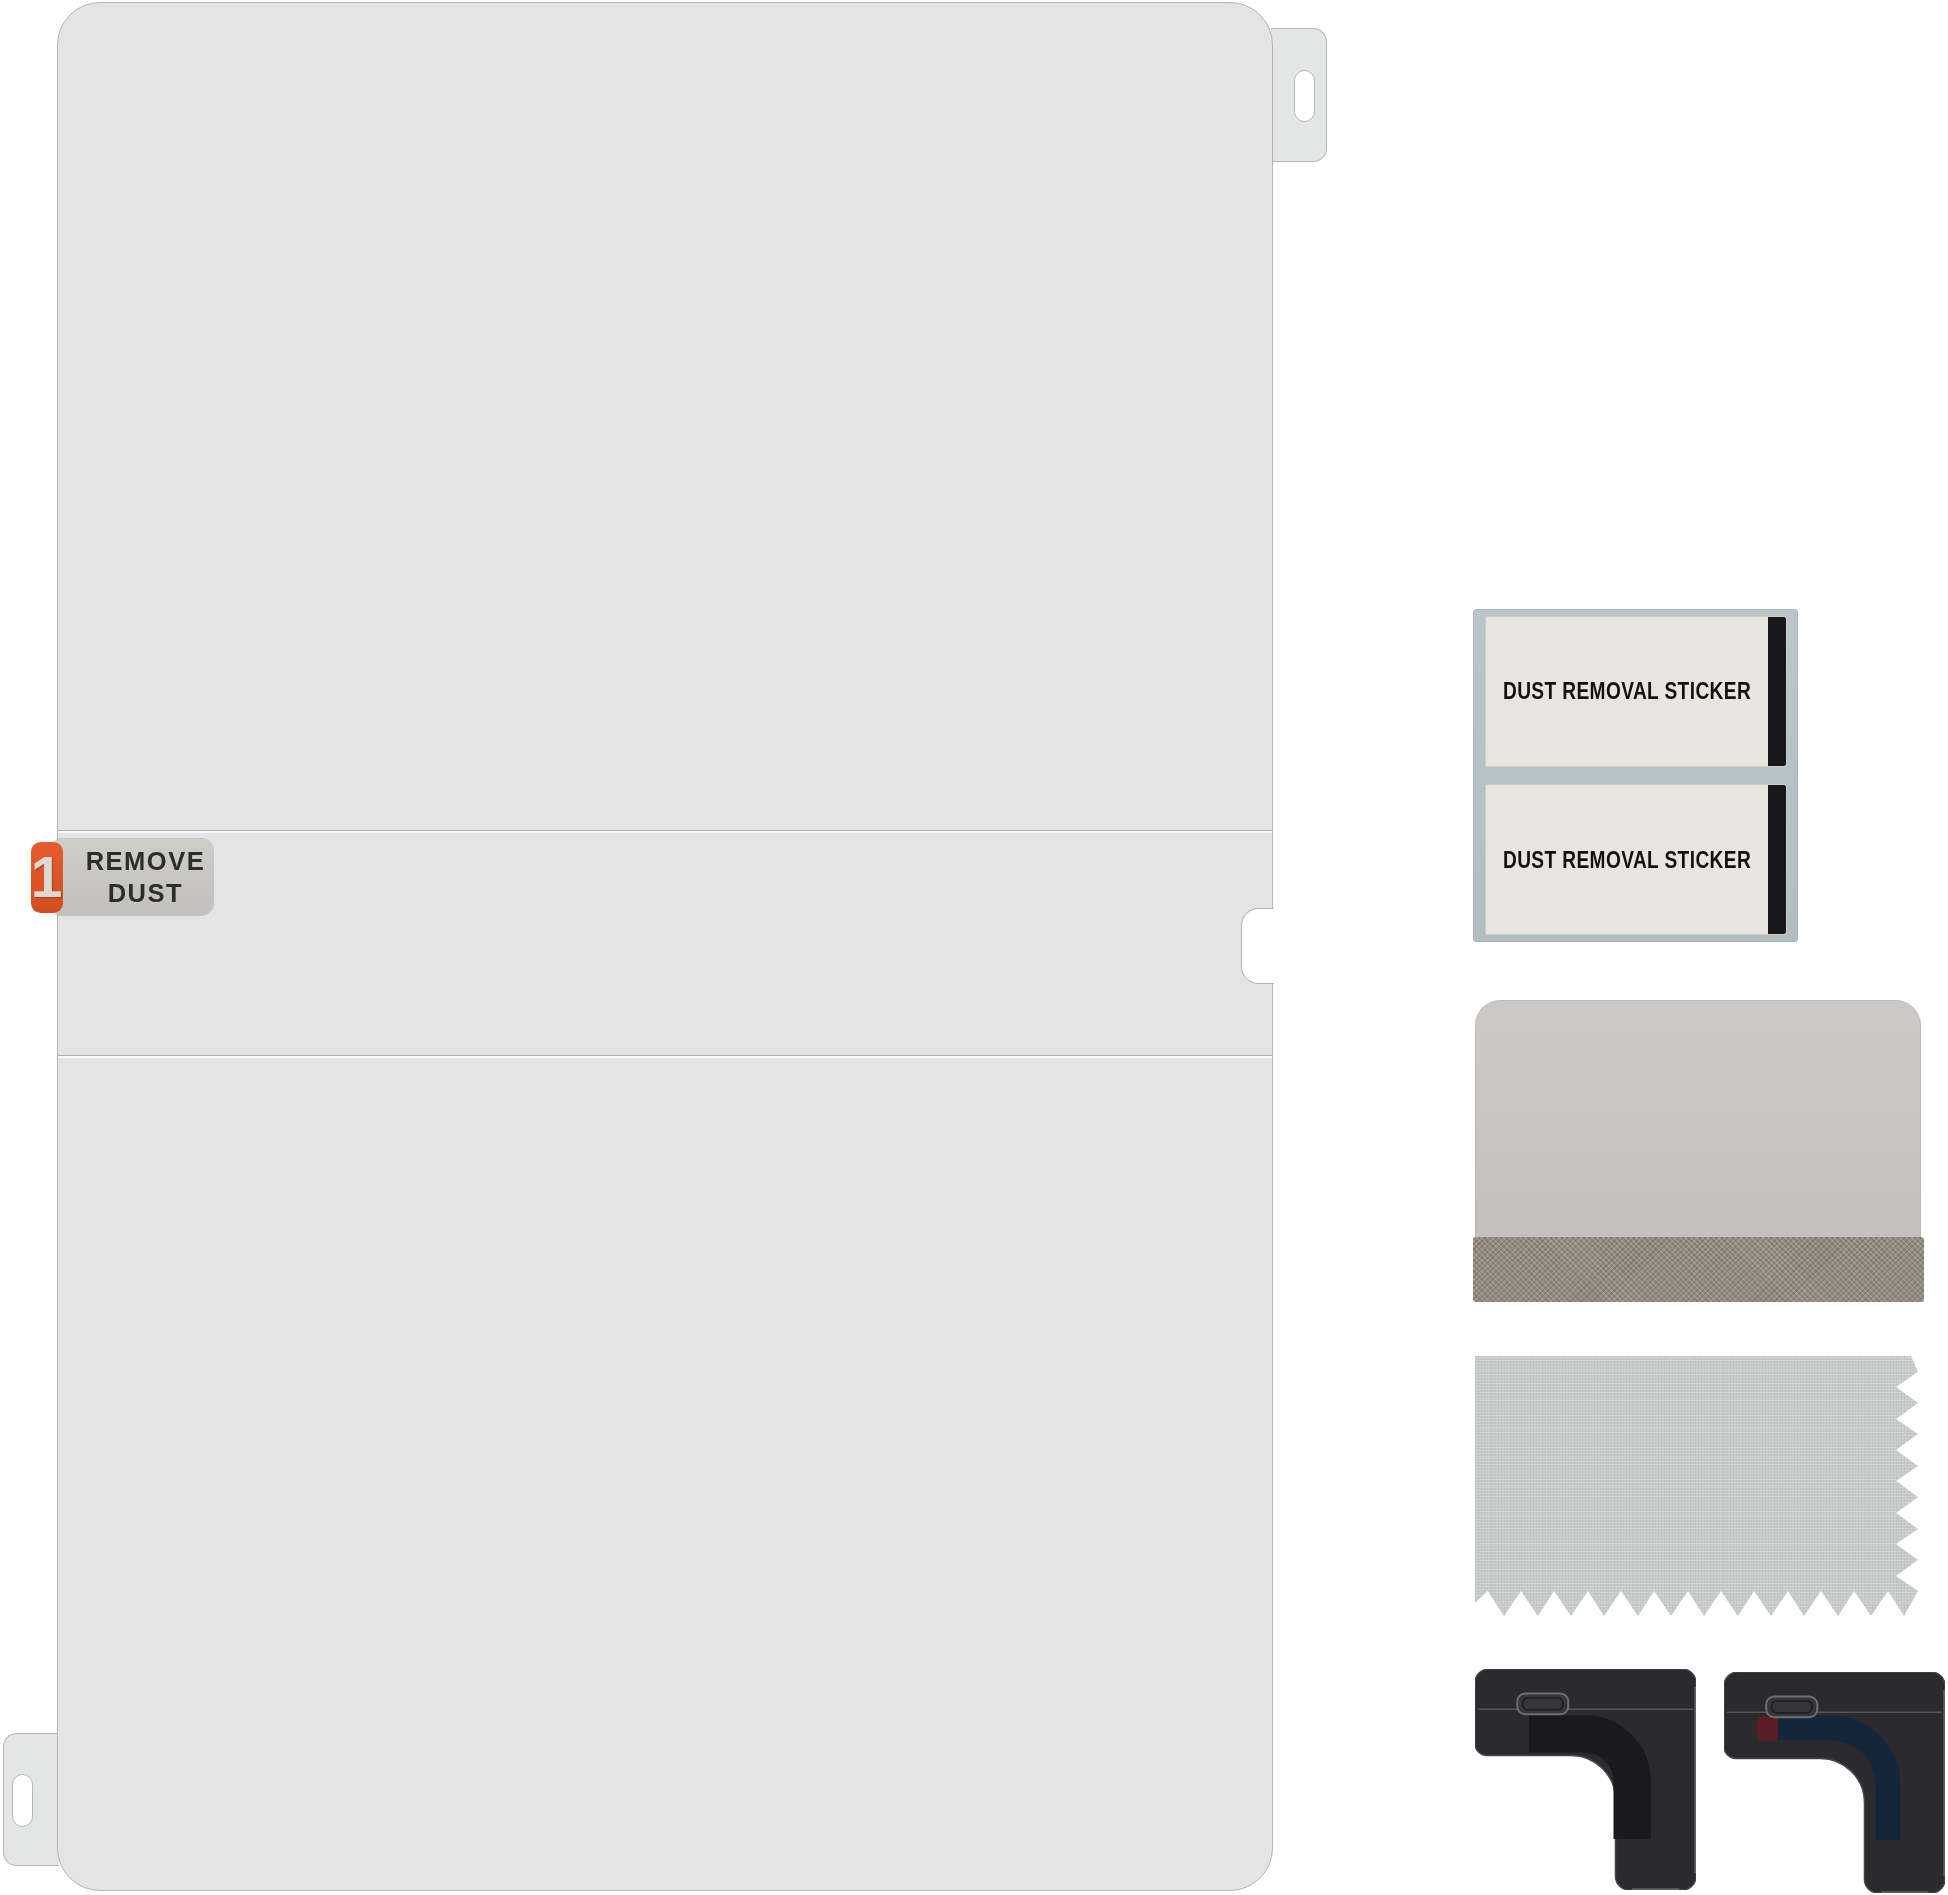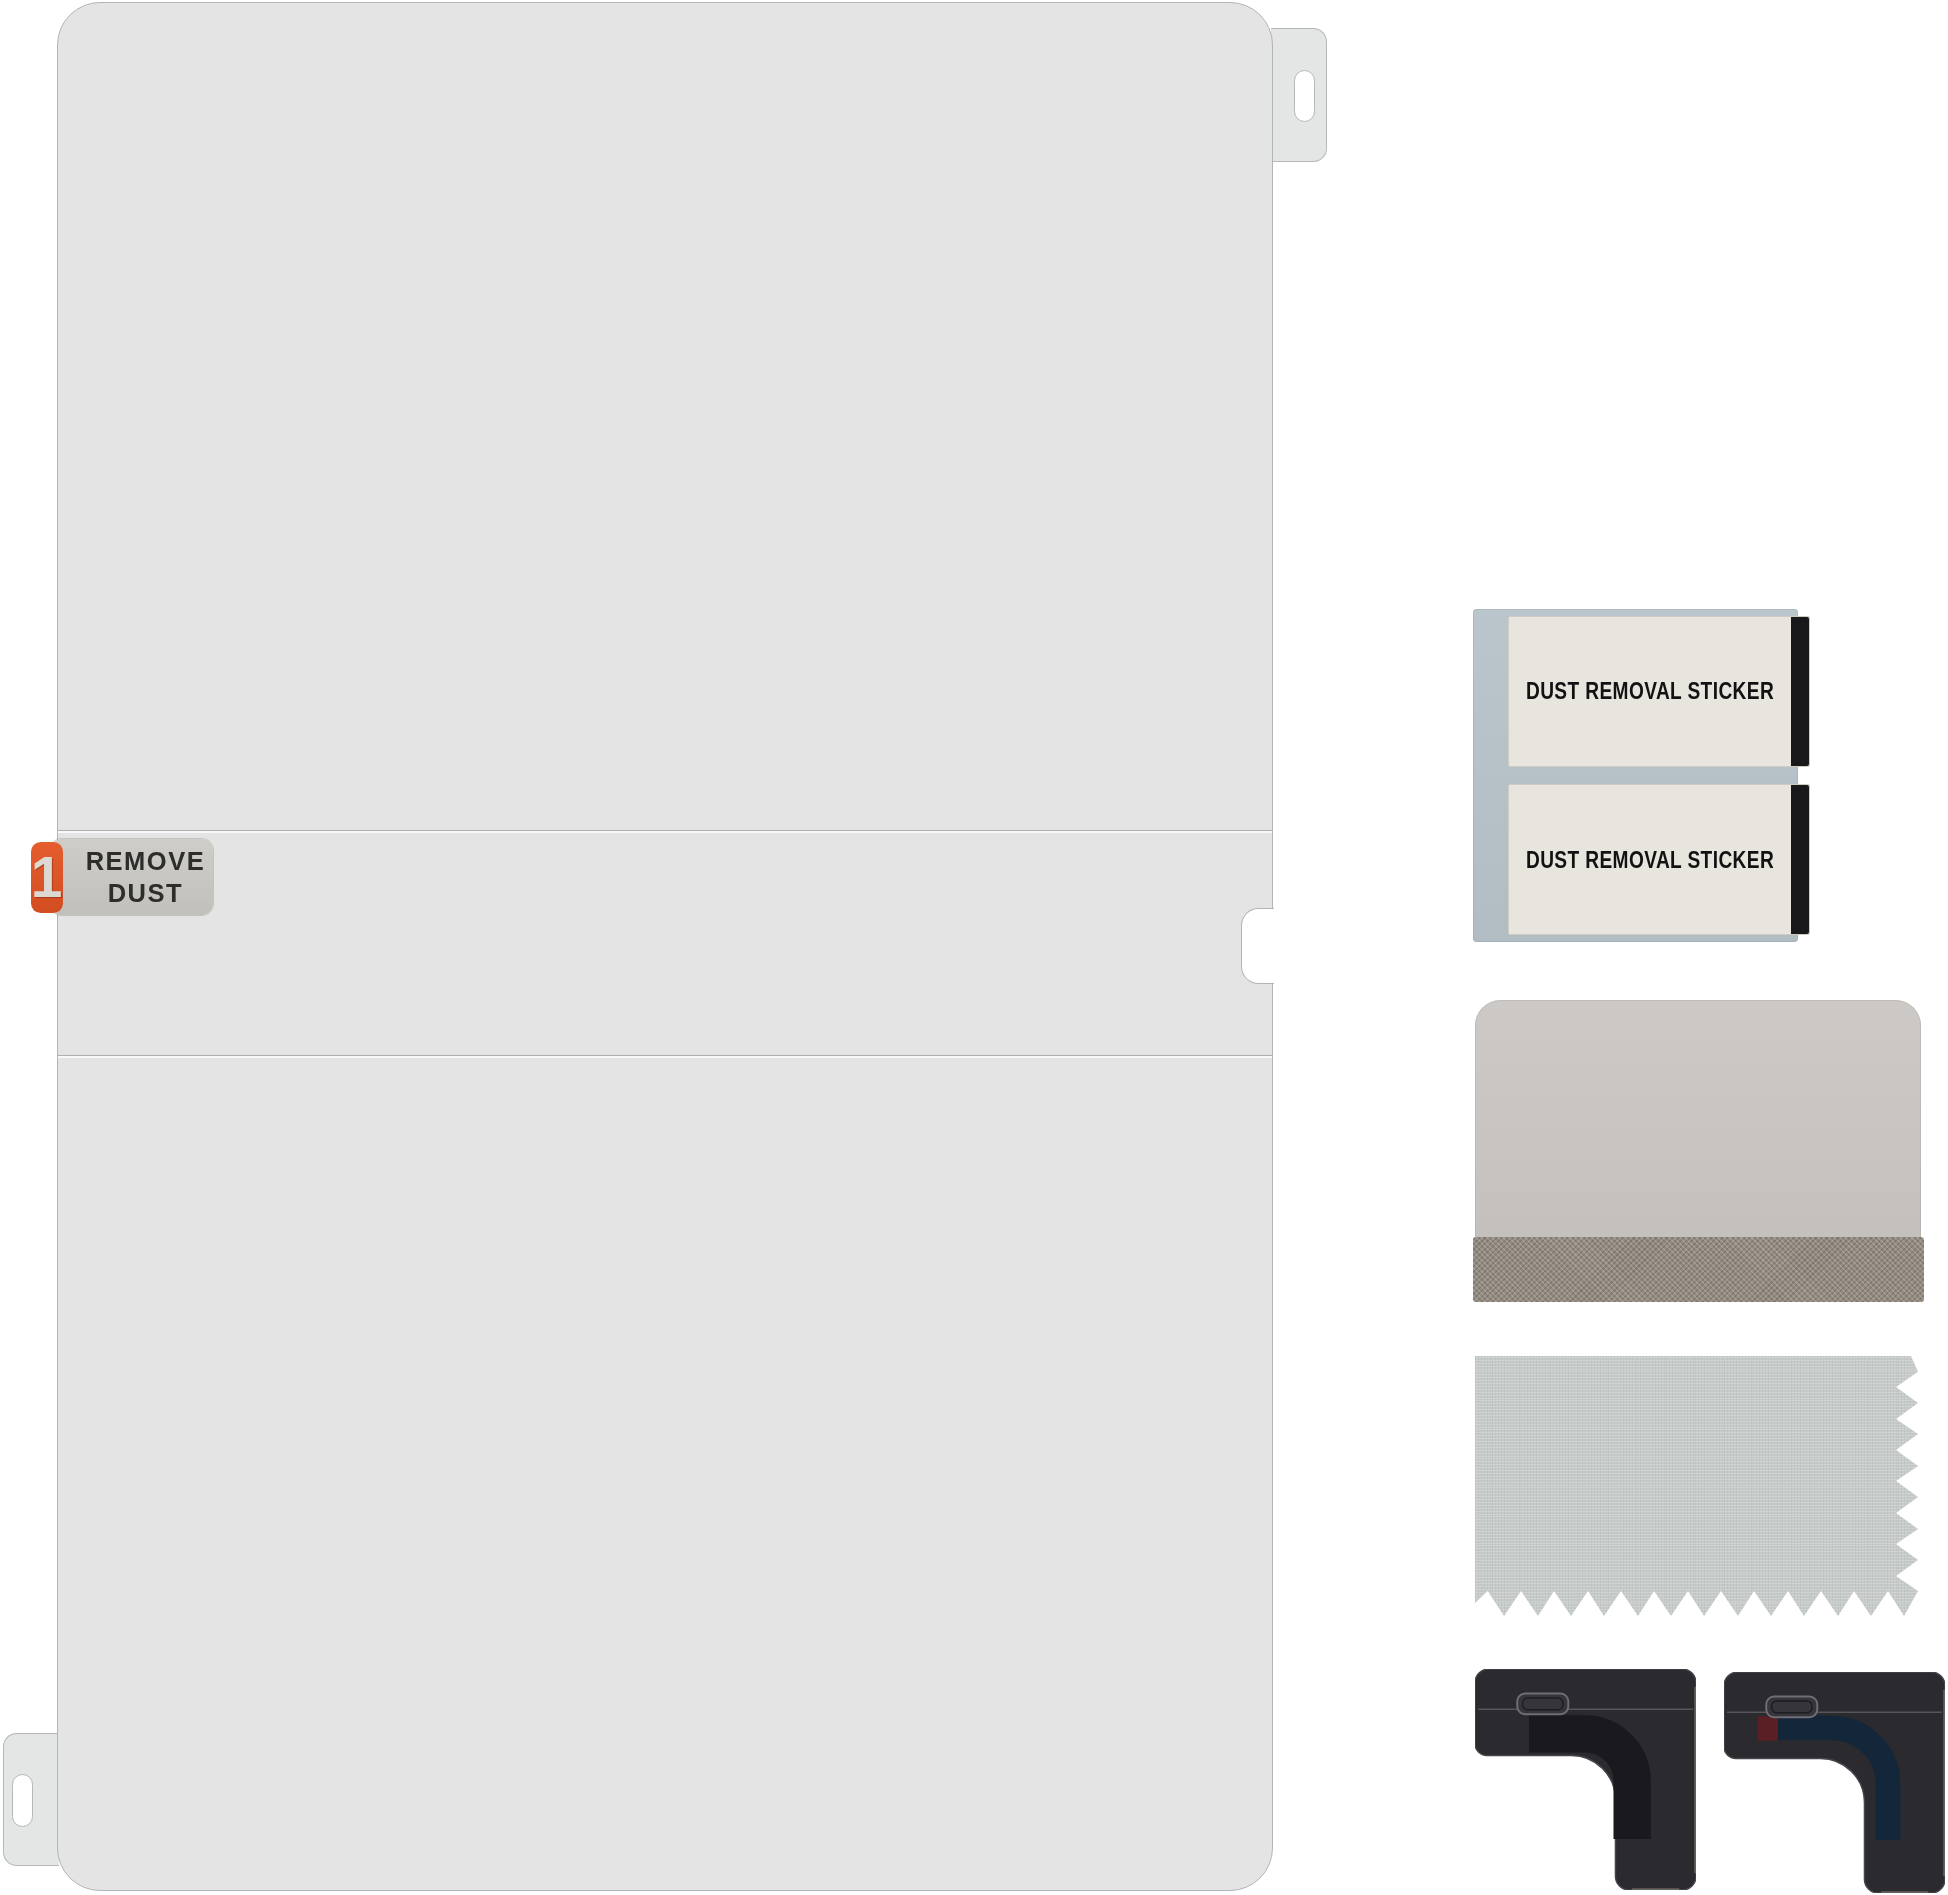--- a/index.html
+++ b/index.html
@@ -58,21 +58,21 @@
   }
 
   
   .sticker-sheet {
     position:absolute; left:1473px; top:609px; width:325px; height:333px;
     background:linear-gradient(180deg,#bbc6cc,#b1bcc3);
     border-radius:3.9px; box-shadow:inset 0 0 0 1px rgba(138,152,162,.3);
   }
   .sticker {
     position:absolute; left:11.8px; width:302px; height:151px;
-    background:#e8e5de; border:1px solid #cfccc3; box-sizing:border-box; border-radius:2px;margin-left:23px;
+    background:#e8e5de; border:1px solid #cfccc3; box-sizing:border-box; border-radius:2px;
   }
   .sticker-1 { top:6.9px; }
   .sticker-2 { top:175px; }
   .sticker-strip { position:absolute; top:0; bottom:0; right:0; width:17.6px; background:#18181b; border-radius:0 2px 2px 0; }
   .sticker-label-wrap {
     position:absolute; left:0; top:0; bottom:0; right:17.6px;
     display:flex; align-items:center; justify-content:center;
   }
   .sticker-label {
     font-size:24.5px; font-weight:bold; letter-spacing:0.5px; color:#121212;

